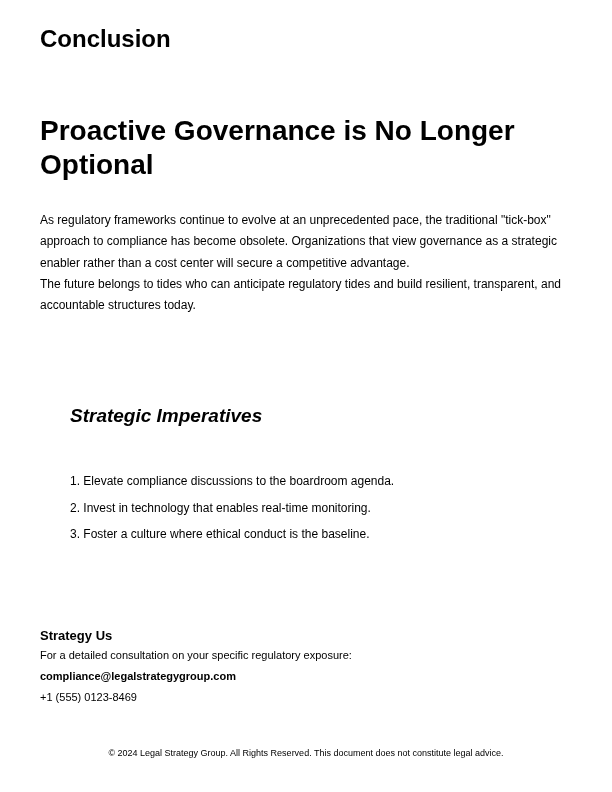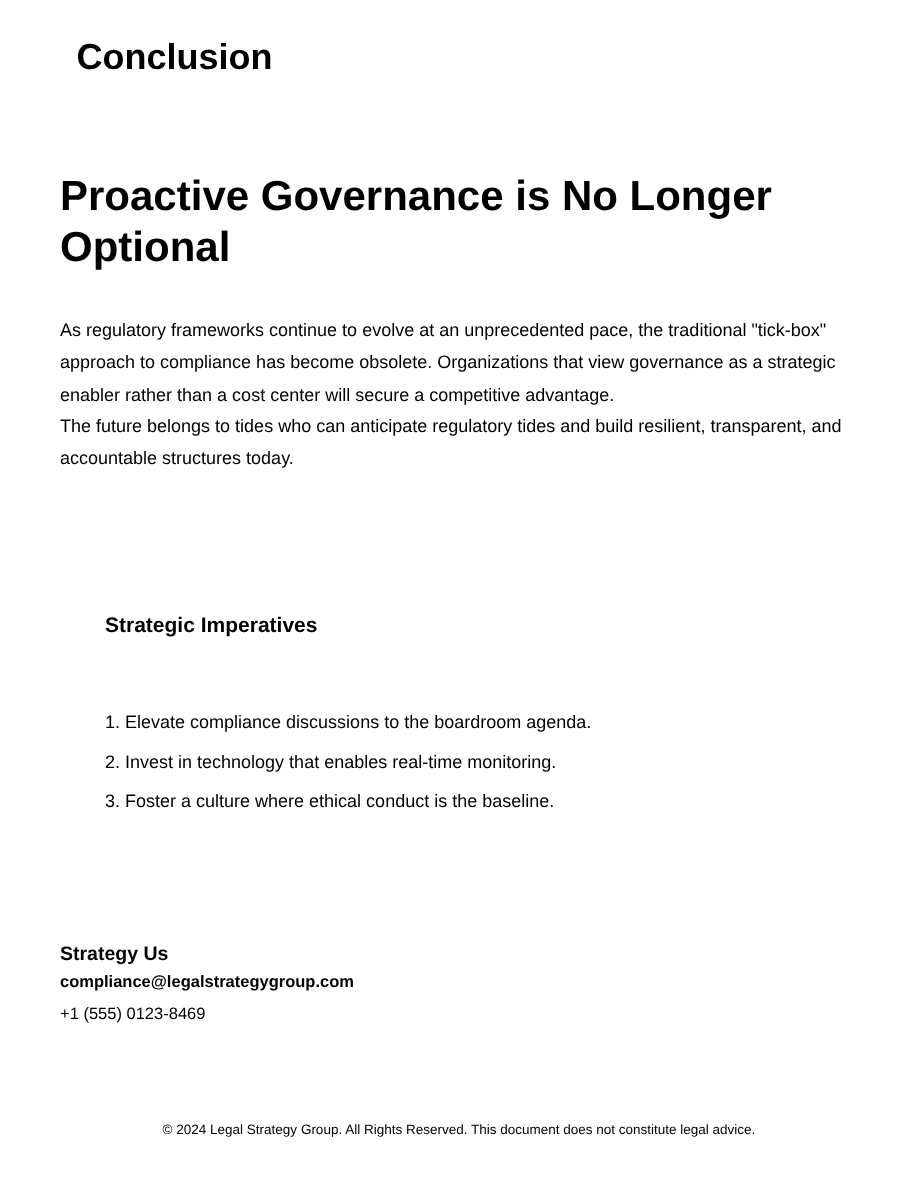--- a/index.html
+++ b/index.html
@@ -16,44 +16,44 @@
     color: #000000;
     overflow: hidden;
   }
   .abs { position: absolute; }
   .section-label {
     left: 40px;
     top: 27px;
     font-size: 24px;
     line-height: 24px;
     font-weight: bold;
-    margin-left: 11px;
   }
   .doc-title {
     left: 40px;
     top: 114px;
     width: 532px;
     font-size: 28px;
     line-height: 33.5px;
     font-weight: bold;
   }
   .body-block {
     left: 40px;
     top: 210px;
     width: 535px;
     font-size: 12px;
     line-height: 21.3px;
   }
   .body-block p { margin: 0; }
   .imperatives-heading {
     left: 70px;
     top: 407px;
-    font-size: 14px;
+    font-size: 19px;
     line-height: 18px;
     font-weight: bold;
+    font-style: italic;
   }
   .imperatives-list {
     left: 70px;
     top: 468px;
     width: 500px;
     font-size: 12px;
     line-height: 26.7px;
     margin: 0;
     padding: 0;
     list-style: none;
@@ -101,19 +101,20 @@
 
   <ol class="abs imperatives-list">
     <li>1. Elevate compliance discussions to the boardroom agenda.</li>
     <li>2. Invest in technology that enables real-time monitoring.</li>
     <li>3. Foster a culture where ethical conduct is the baseline.</li>
   </ol>
 
   <div class="abs contact-heading">Strategy Us</div>
 
   <div class="abs contact-block">
+    <p>For a detailed consultation on your specific regulatory exposure:</p>
     <p class="contact-email">compliance@legalstrategygroup.com</p>
     <p>+1 (555) 0123-8469</p>
   </div>
 
   <div class="abs page-footer">© 2024 Legal Strategy Group. All Rights Reserved. This document does not constitute legal advice.</div>
 
 </div>
 
 </body></html>

